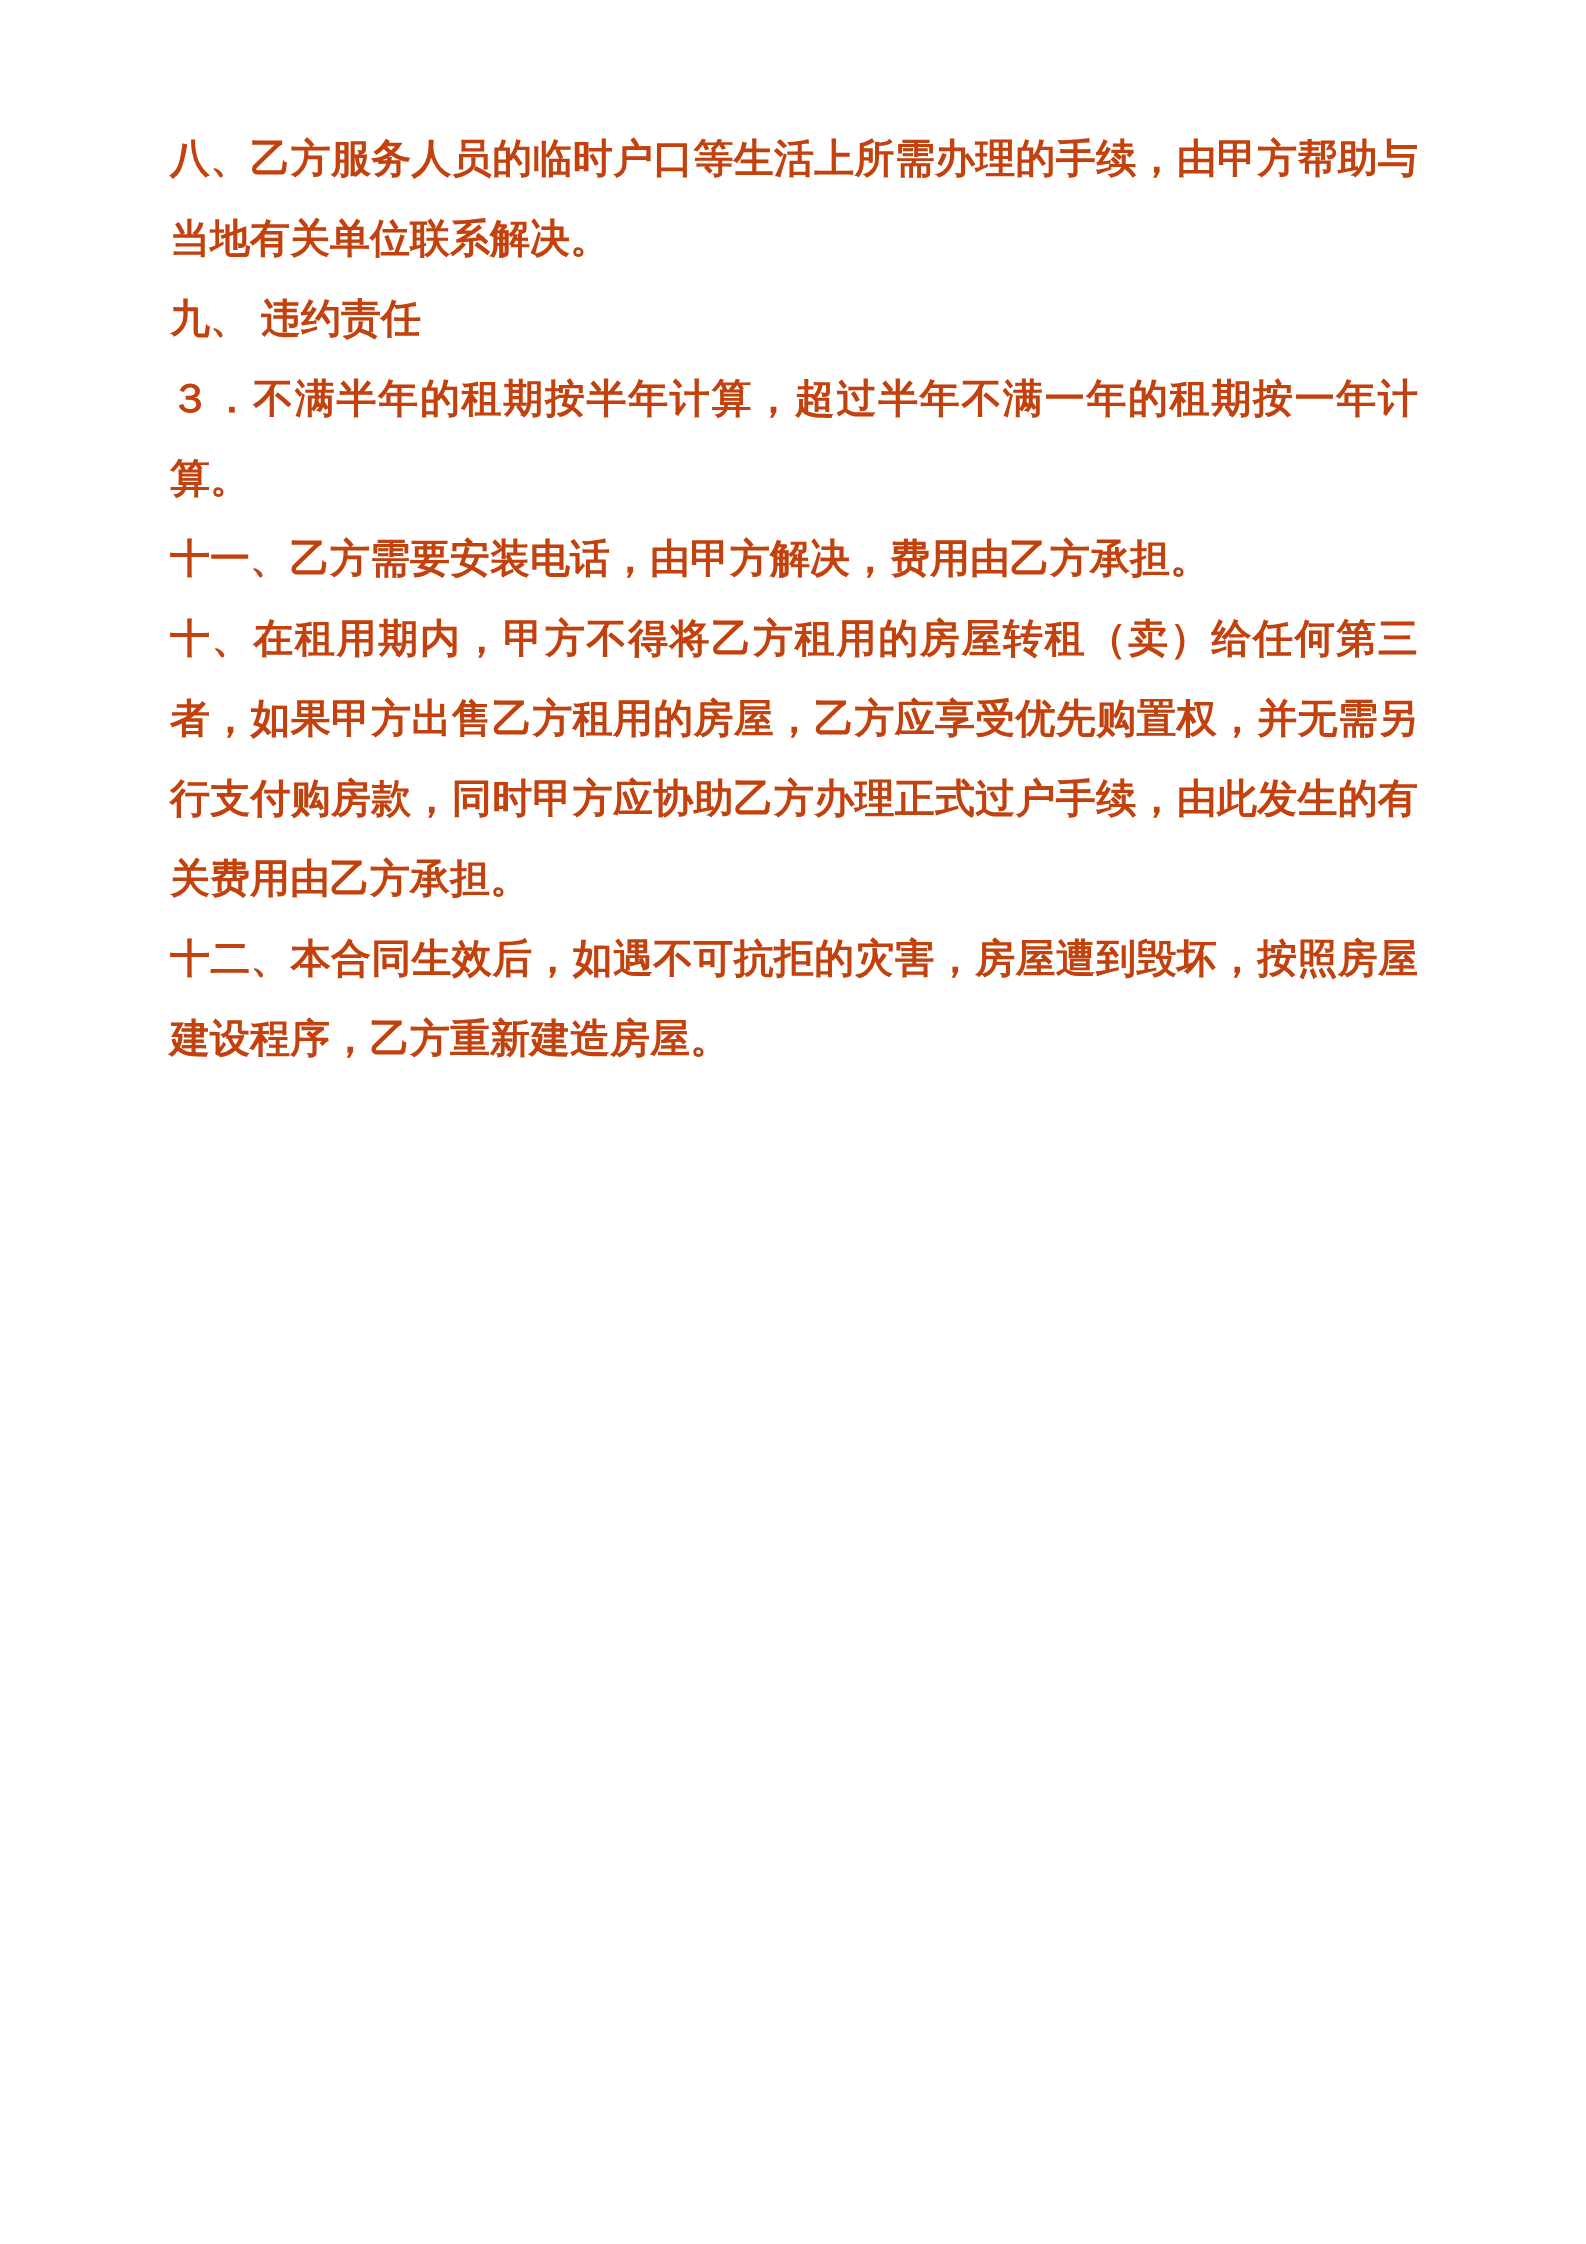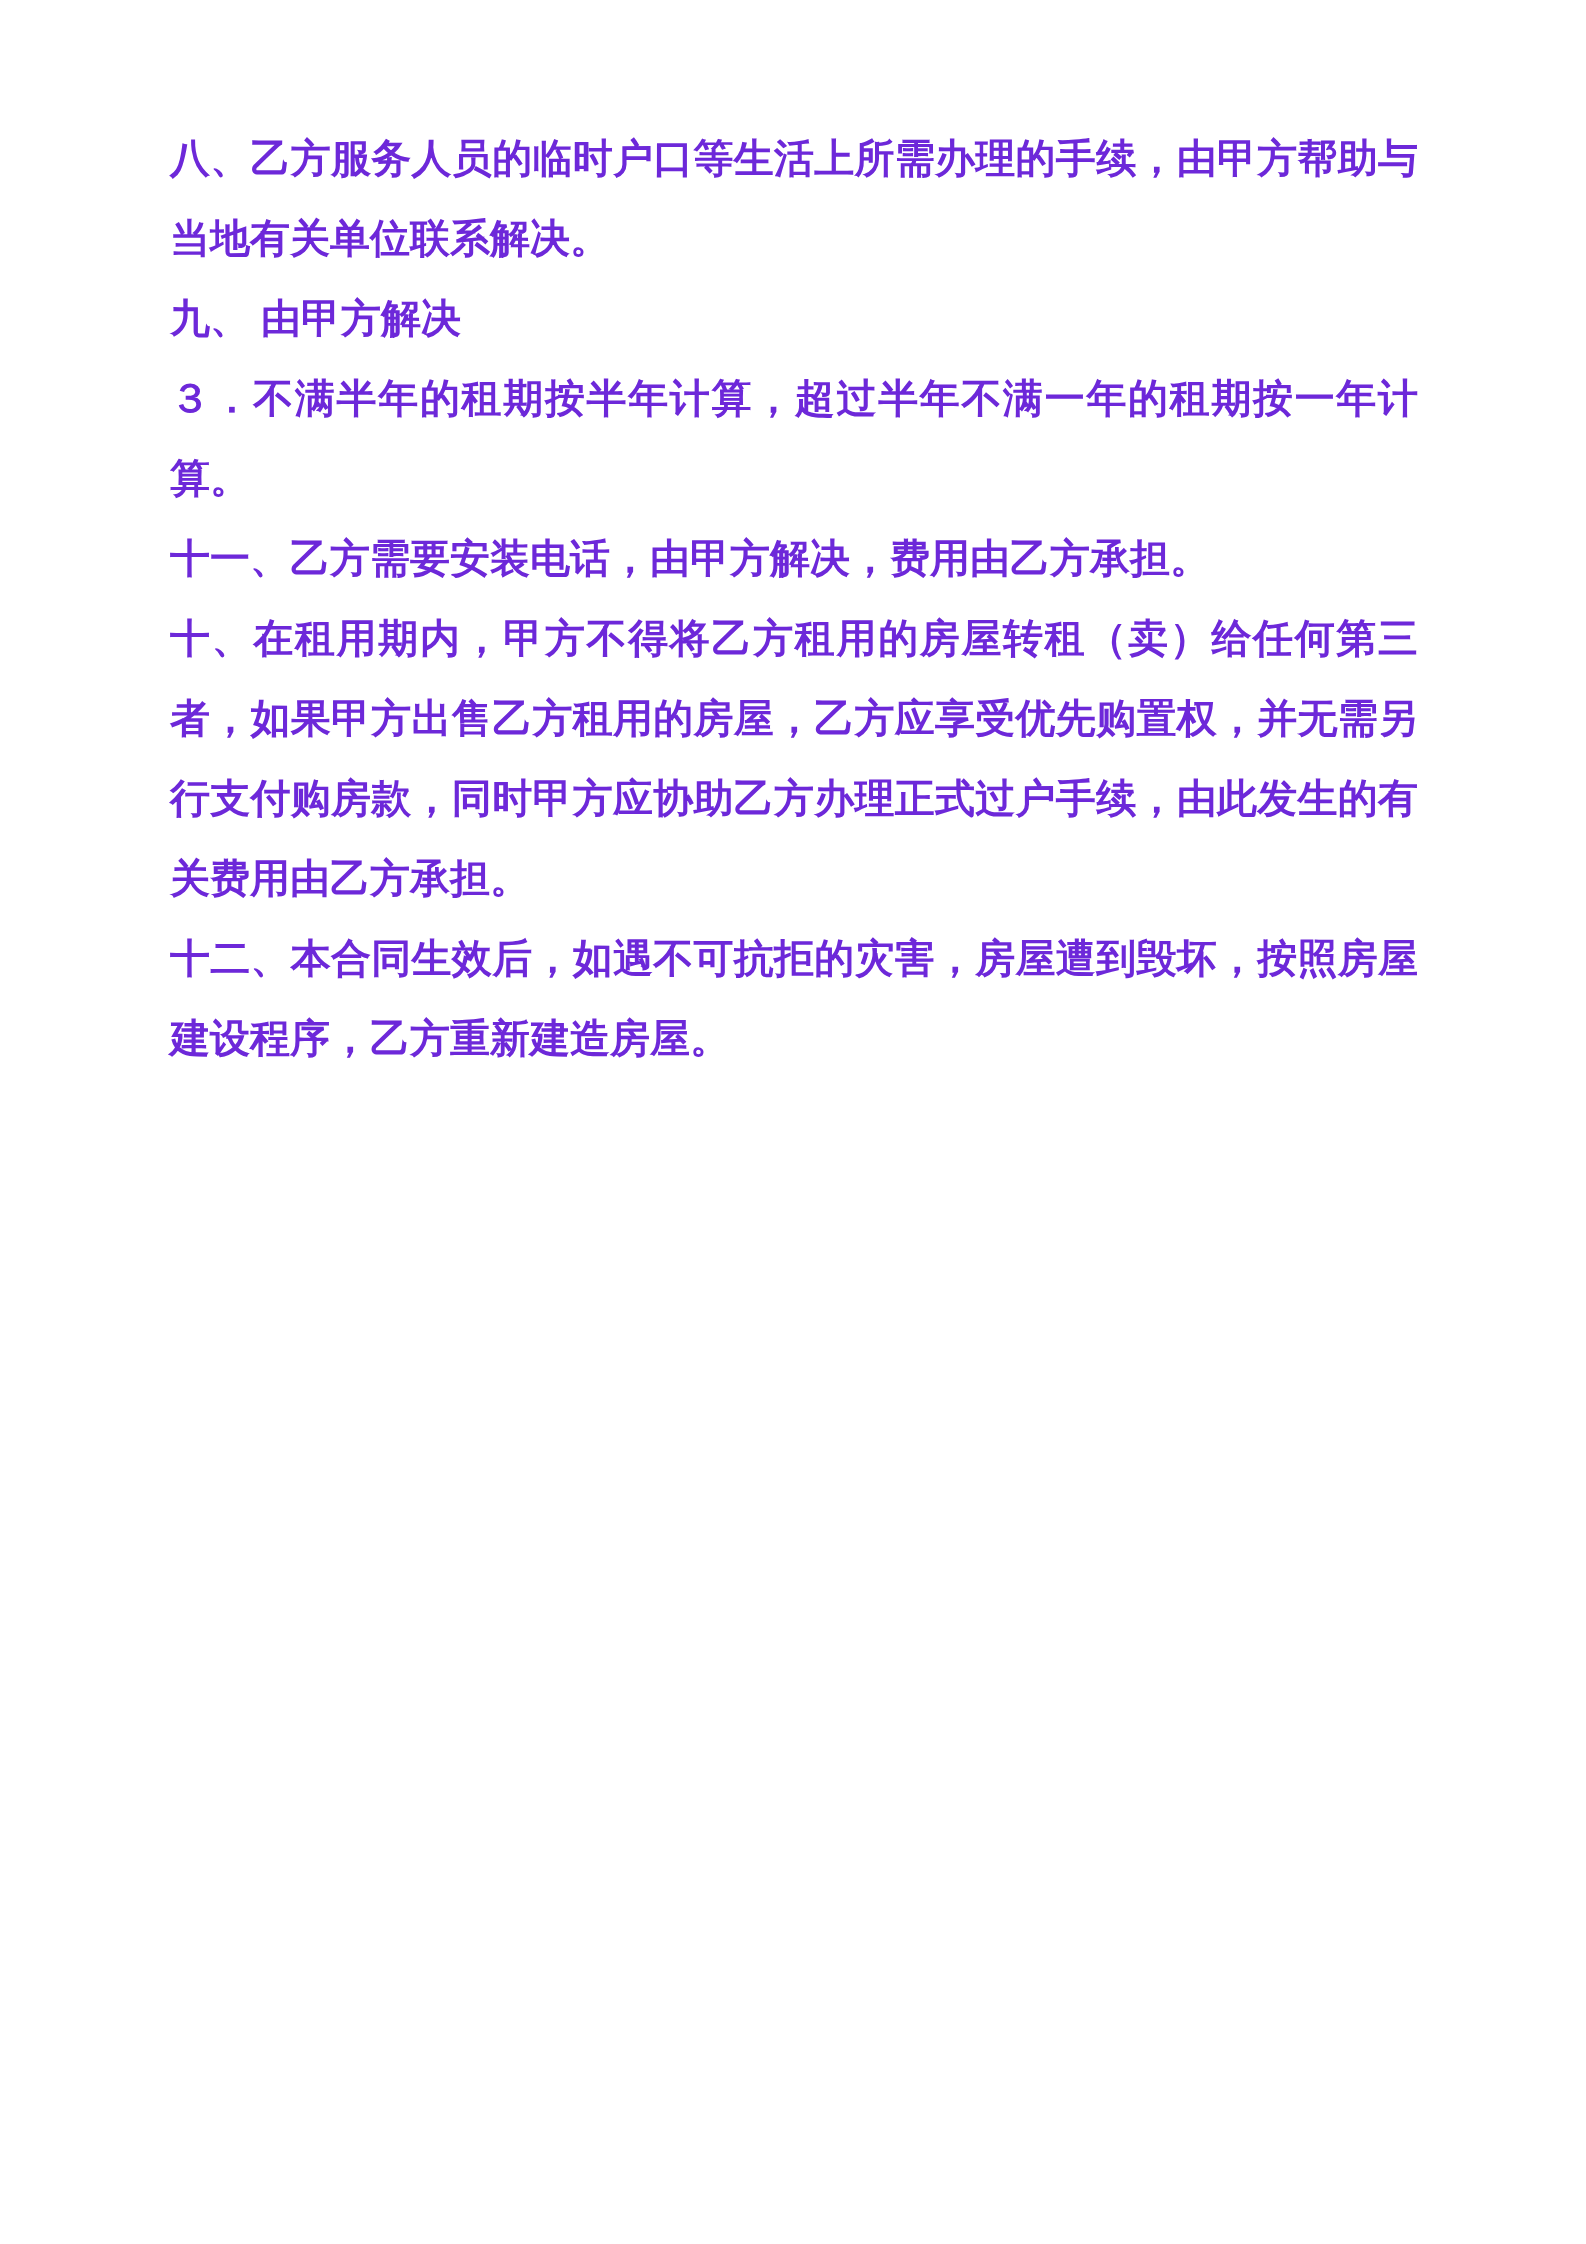--- a/index.html
+++ b/index.html
@@ -13,36 +13,36 @@
     height: 2244px;
     margin: 0 auto;
     background: #ffffff;
     box-sizing: border-box;
     padding: 118px 168px 0 170px;
     overflow: hidden;
   }
   .doc-body {
     font-family: "Liberation Sans", sans-serif;
     font-weight: 700;
-    color: #6d28d9;
+    color: #c2410c;
     font-size: 40px;
     line-height: 80px;
     text-align: justify;
   }
   .para {
     margin: 0;
     padding: 0;
     word-break: break-all;
   }
 </style>
 </head>
 <body>
 
 <div class="page">
   <div class="doc-body">
     <p class="para">八、乙方服务人员的临时户口等生活上所需办理的手续，由甲方帮助与当地有关单位联系解决。</p>
-    <p class="para">九、 由甲方解决</p>
+    <p class="para">九、 违约责任</p>
     <p class="para">３．不满半年的租期按半年计算，超过半年不满一年的租期按一年计算。</p>
     <p class="para">十一、乙方需要安装电话，由甲方解决，费用由乙方承担。</p>
     <p class="para">十、在租用期内，甲方不得将乙方租用的房屋转租（卖）给任何第三者，如果甲方出售乙方租用的房屋，乙方应享受优先购置权，并无需另行支付购房款，同时甲方应协助乙方办理正式过户手续，由此发生的有关费用由乙方承担。</p>
     <p class="para">十二、本合同生效后，如遇不可抗拒的灾害，房屋遭到毁坏，按照房屋建设程序，乙方重新建造房屋。</p>
   </div>
 </div>
 
 </body></html>

